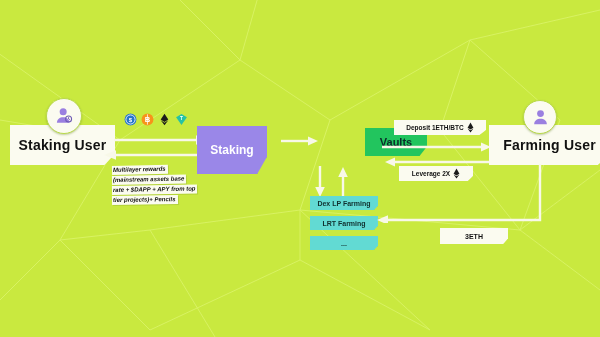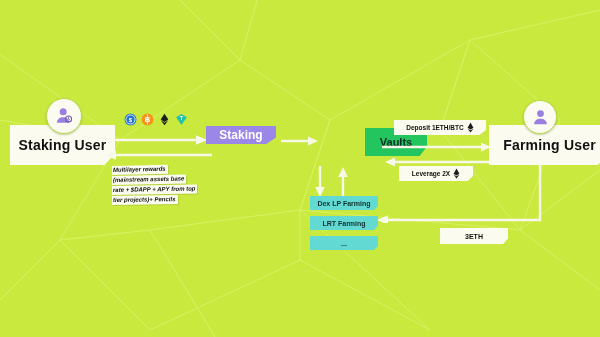--- a/index.html
+++ b/index.html
@@ -152,21 +152,21 @@
     <path d="M18 2.2 L6 7 L18 11.8 Z" fill="#f8f8e8"></path>
   </svg>
 
   <div class="noteblock" style="left:112px;top:166px;">
     <span class="noteline" style="transform:rotate(-1.4deg);">Multilayer rewards</span><br>
     <span class="noteline" style="transform:rotate(-1.2deg);">(mainstream assets base</span><br>
     <span class="noteline" style="transform:rotate(-1.0deg);">rate + $DAPP + APY from top</span><br>
     <span class="noteline" style="transform:rotate(-0.8deg);">tier projects)+ Pencils</span>
   </div>
 
-  <div class="node purplebox" style="left:206px;top:126px;width:70px;height:18px;font-size:12px;">
+  <div class="node purplebox" style="left:197px;top:126px;width:70px;height:48px;font-size:12px;">
     <span>Staking</span>
   </div>
 
   <svg class="arrow" style="left:280px;top:134px;width:42px;height:14px;" viewBox="0 0 42 14">
     <path d="M1 7 H30" stroke="#f8f8e8" stroke-width="2.4" fill="none"></path>
     <path d="M28 2.6 L38 7 L28 11.4 Z" fill="#f8f8e8"></path>
   </svg>
 
   <div class="node tealbox" style="left:317px;top:128px;width:62px;height:28px;font-size:11px;">
     <span>Vaults</span>

